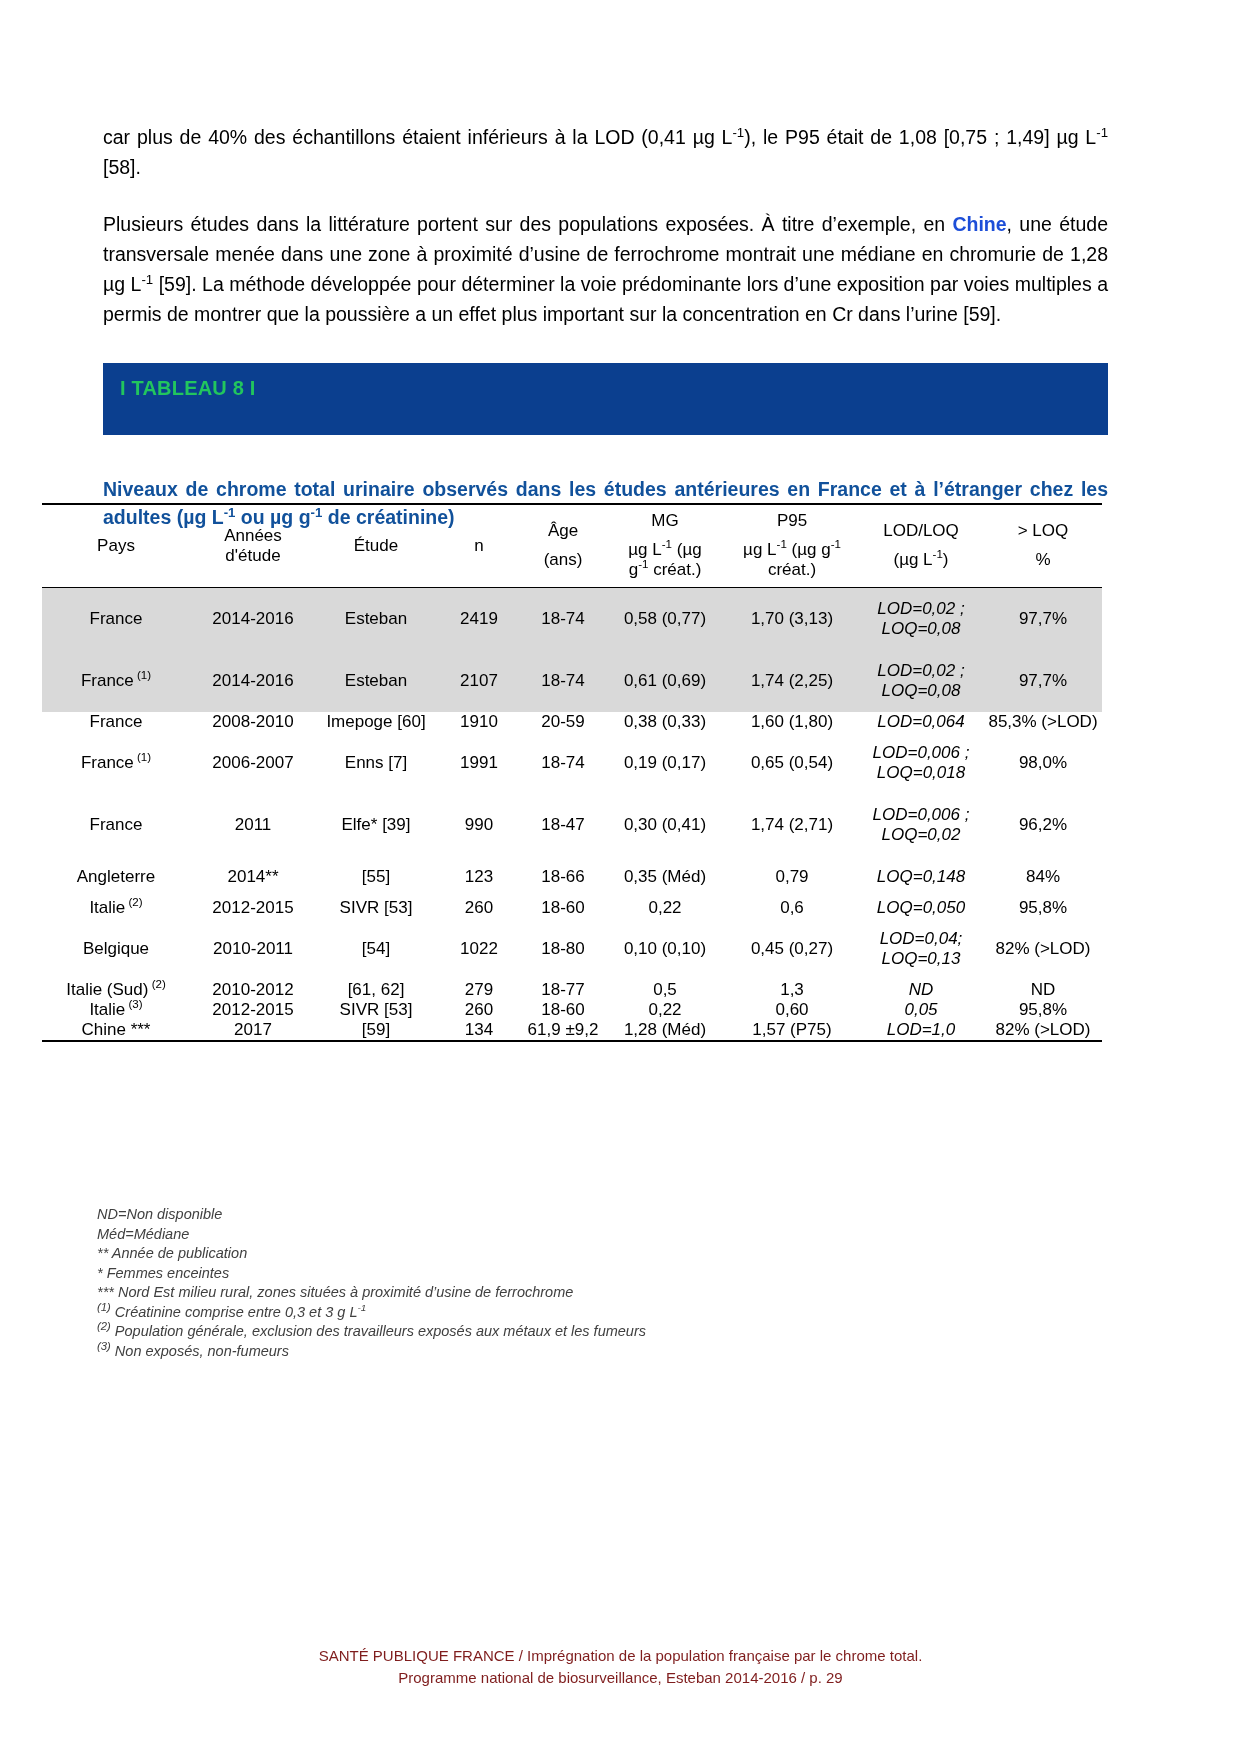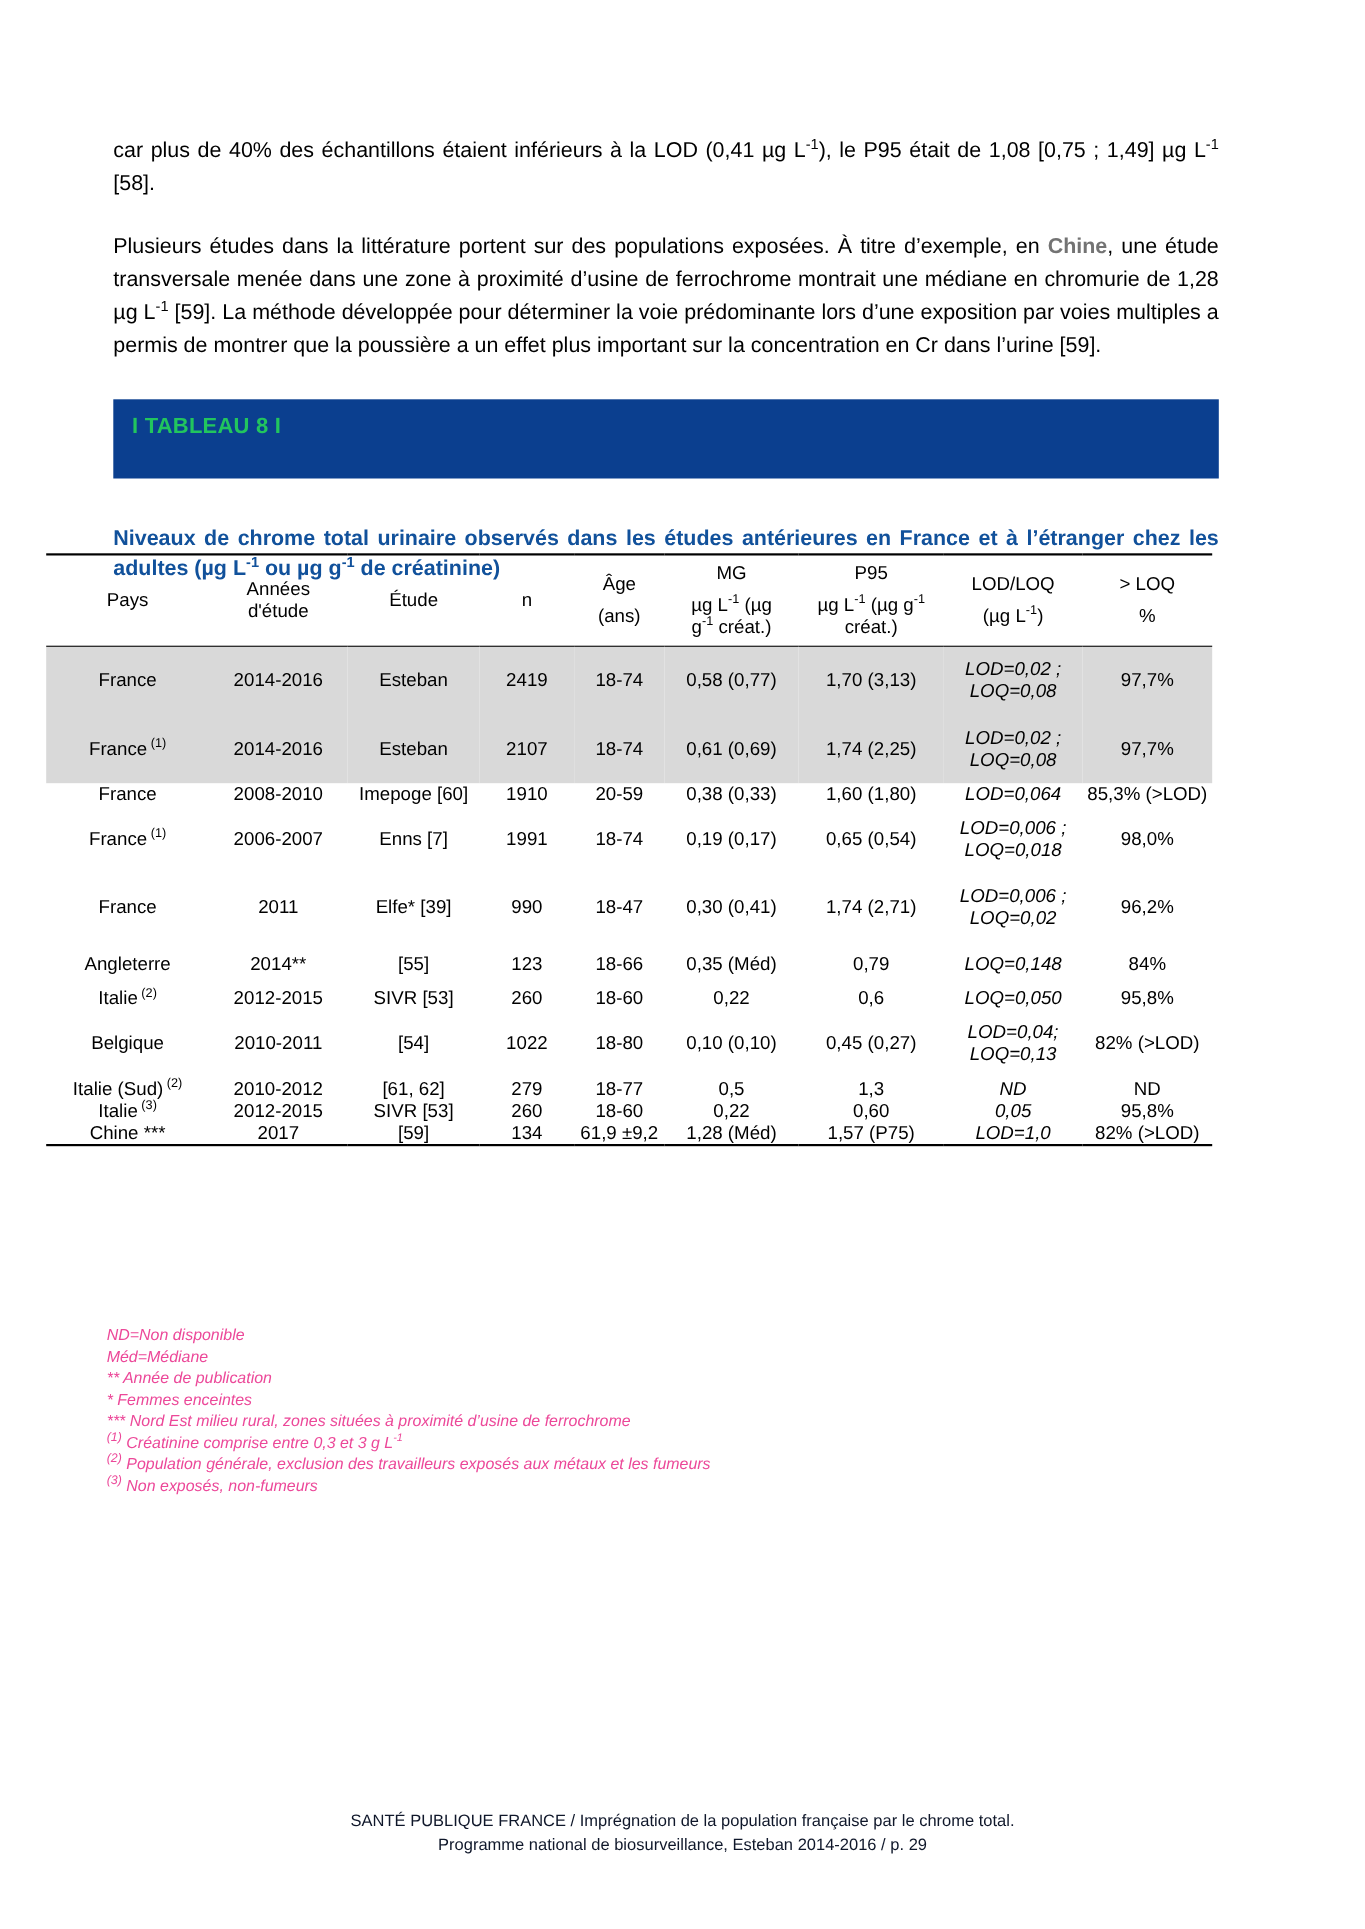--- a/index.html
+++ b/index.html
@@ -33,21 +33,21 @@
   
   .para {
     font-size: 19.5px;
     line-height: 30px;
     text-align: justify;
     margin: 0 0 27px 0;
     color: #000;
   }
   .para.last { margin-bottom: 0; }
   .accent-word {
-    color: #737373;
+    color: #1d4ed8;
     font-weight: bold;
   }
   sup, .sup {
     font-size: 0.68em;
     vertical-align: super;
     line-height: 0;
   }
 
   
   .tableau-banner {
@@ -141,33 +141,33 @@
 
   
   .footnotes {
     position: absolute;
     left: 97px;
     top: 1205px;
     width: 900px;
     font-size: 14.5px;
     font-style: italic;
     line-height: 19.5px;
-    color: #ec4899;
+    color: #404040;
   }
   .footnotes div { white-space: nowrap; }
   .fn-marker { font-size: 0.78em; vertical-align: super; line-height: 0; }
 
   
   .footer {
     position: absolute;
     left: 0;
     top: 1645px;
     width: 1241px;
     text-align: center;
-    color: #0f172a;
+    color: #7f1d1d;
     font-size: 15px;
     line-height: 22px;
   }
   .footer .line2 { }
 </style>
 </head>
 <body>
 
 <div class="page">
 

